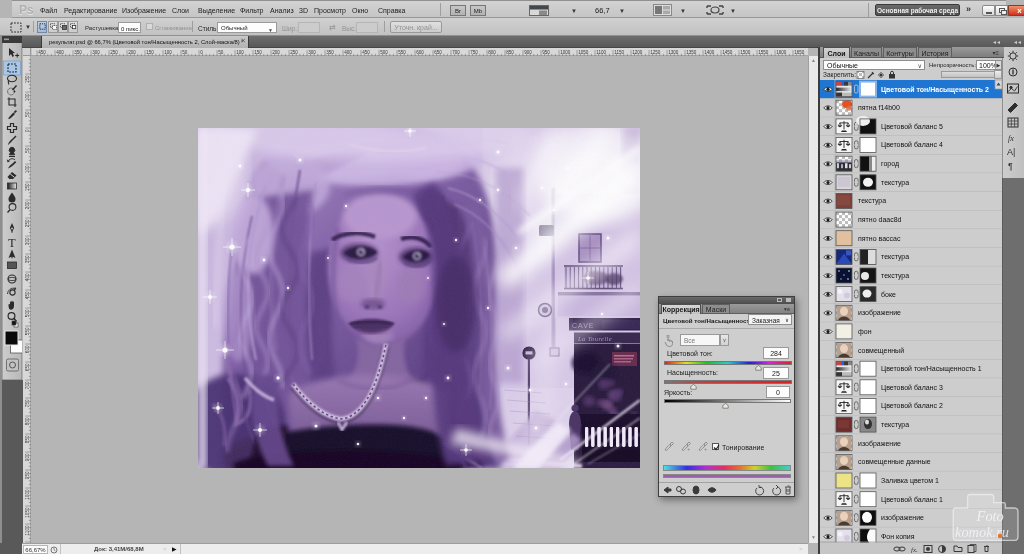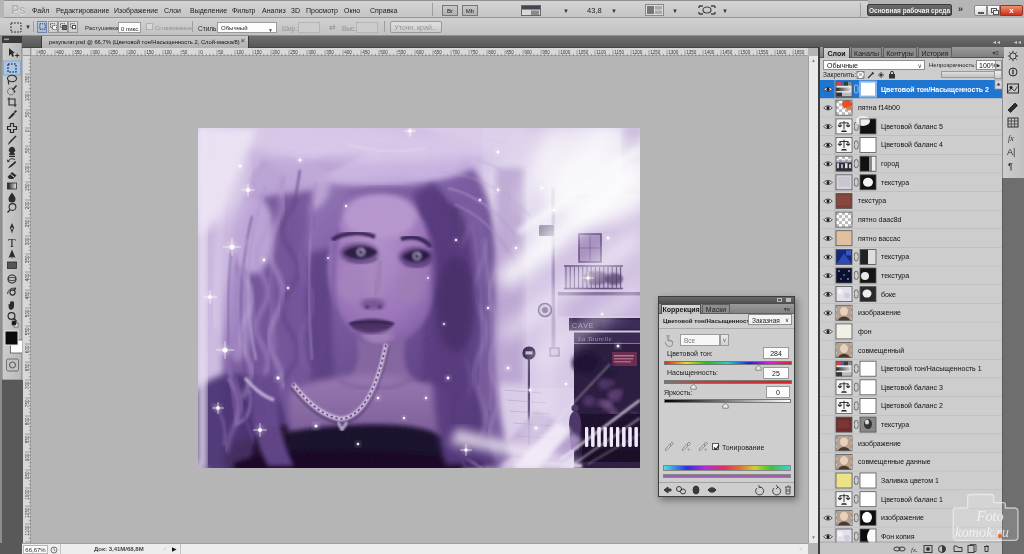--- a/index.html
+++ b/index.html
@@ -1,18 +1,18 @@
 <!DOCTYPE html>
 <html><head><meta charset="utf-8">
 <style>
   * { margin:0; padding:0; box-sizing:border-box; }
   html,body { width:1024px; height:554px; overflow:hidden; }
   body { font-family:"Liberation Sans", sans-serif; position:relative; background:#b5b5b5; }
   .abs { position:absolute; }
-  #menubar { left:4px; top:0; width:864px; height:18px;
+  #menubar { left:12px; top:0; width:994px; height:18px;
     background:linear-gradient(#d3d3d3,#c5c5c5);
     border-top:1px solid #909090; border-bottom:1px solid #979797;
     font-size:7px; color:#1c1c1c; }
   #menubar span.m { position:absolute; top:5.5px; }
   #pslogo { position:absolute; left:7px; top:2px; font-size:12px; font-weight:bold;
     color:#b0b0b0; text-shadow:0 1px 0 #e6e6e6; }
   #optbar { left:0; top:18px; width:1024px; height:18px;
     background:linear-gradient(#d0d0d0,#c2c2c2); border-bottom:1px solid #8f8f8f;
     font-size:6.5px; color:#2a2a2a; }
   .obtn { position:absolute; border:1px solid #999; background:linear-gradient(#e0e0e0,#cccccc); }
@@ -44,21 +44,21 @@
   <span class="m" style="left:366px">Справка</span>
   <span class="vsep" style="left:428px;top:2px;height:13px"></span>
   <div class="obtn" style="left:438px;top:4px;width:16px;height:11px;font-size:6px;color:#222;text-align:center;line-height:10px;background:linear-gradient(#c6c6c6,#b2b2b2);border-color:#777">Br</div>
   <div class="obtn" style="left:458px;top:4px;width:16px;height:11px;font-size:6px;color:#222;text-align:center;line-height:10px;background:linear-gradient(#c6c6c6,#b2b2b2);border-color:#777">Mb</div>
   <svg class="abs" style="left:517px;top:4px" width="20" height="11" viewBox="0 0 20 11">
     <rect x="0.5" y="0.5" width="19" height="10" fill="#d8d8d8" stroke="#666"></rect>
     <rect x="1" y="1" width="18" height="3.5" fill="#44474e"></rect>
     <rect x="10" y="5.5" width="8" height="4.5" fill="#8a8a8a"></rect>
   </svg>
   <span class="abs" style="left:559px;top:6.5px;font-size:6px;color:#333">▼</span>
-  <span class="abs" style="left:583px;top:5px;font-size:7.5px;color:#222">43,8</span>
+  <span class="abs" style="left:583px;top:5px;font-size:7.5px;color:#222">66,7</span>
   <span class="abs" style="left:607px;top:6.5px;font-size:6px;color:#333">▼</span>
   <svg class="abs" style="left:641px;top:3px" width="19" height="12" viewBox="0 0 19 12">
     <rect x="0.5" y="0.5" width="18" height="11" fill="#dcdcdc" stroke="#888"></rect>
     <rect x="2" y="2" width="7" height="8" fill="#777"></rect>
     <rect x="10" y="2" width="7" height="3.5" fill="#aaa"></rect>
     <rect x="10" y="6.5" width="7" height="3.5" fill="#aaa"></rect>
   </svg>
   <span class="abs" style="left:668px;top:6.5px;font-size:6px;color:#333">▼</span>
   <svg class="abs" style="left:693px;top:3px" width="20" height="12" viewBox="0 0 20 12">
     <path d="M2 2 L6 2 M2 2 L2 4 M18 2 L14 2 M18 2 L18 4 M2 10 L6 10 M2 10 L2 8 M18 10 L14 10 M18 10 L18 8" stroke="#444" stroke-width="1.4" fill="none"></path>

